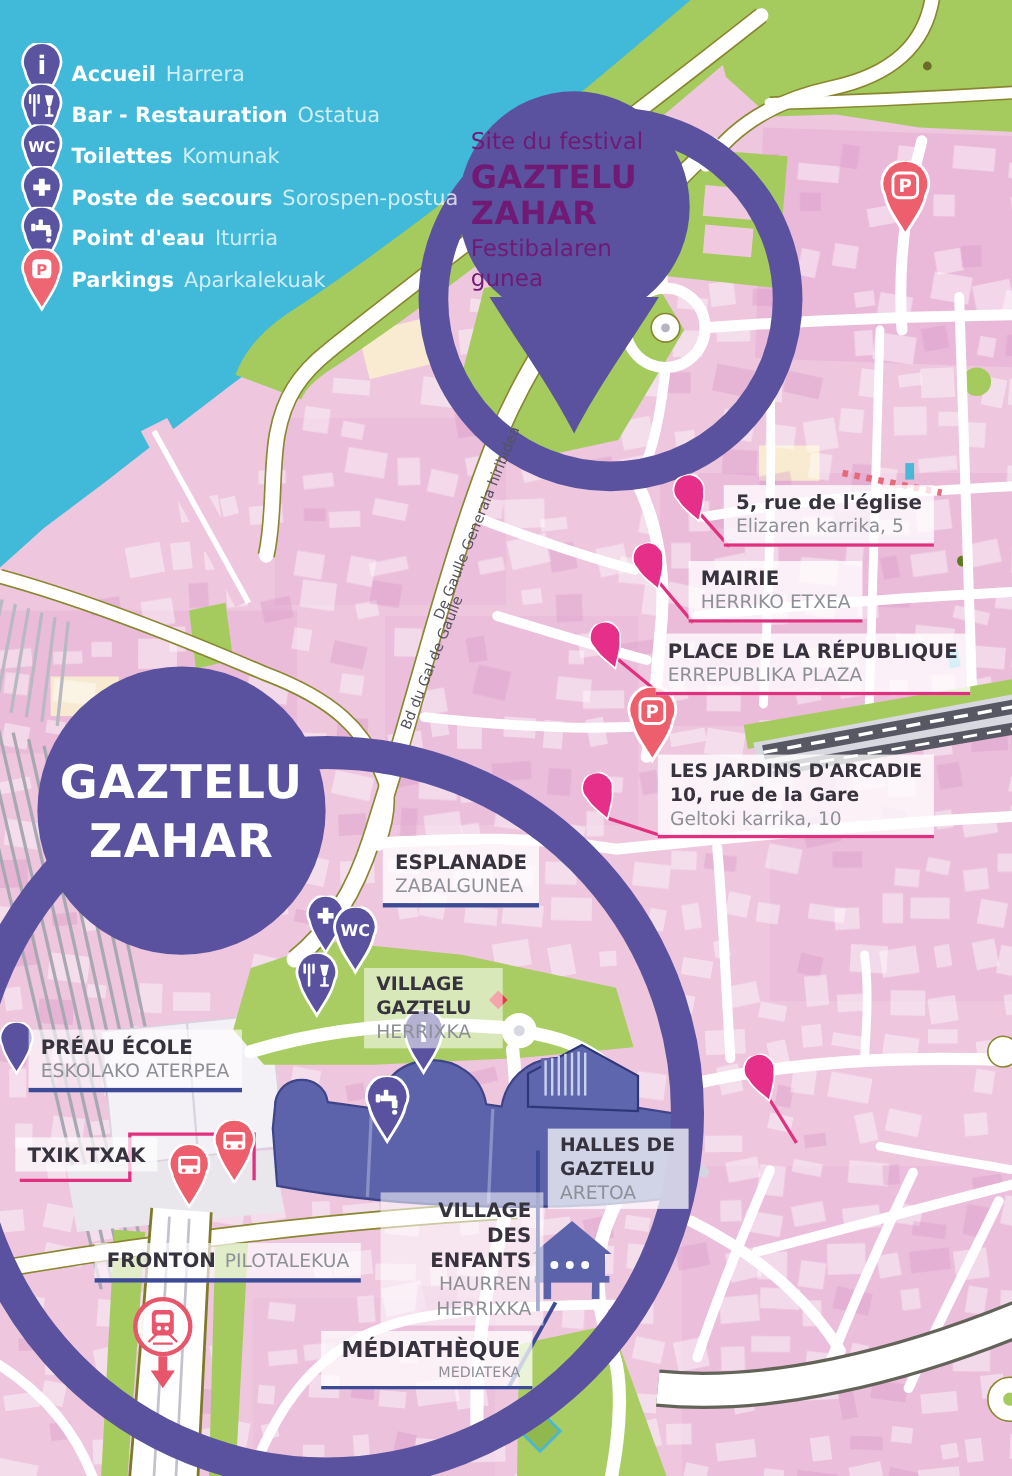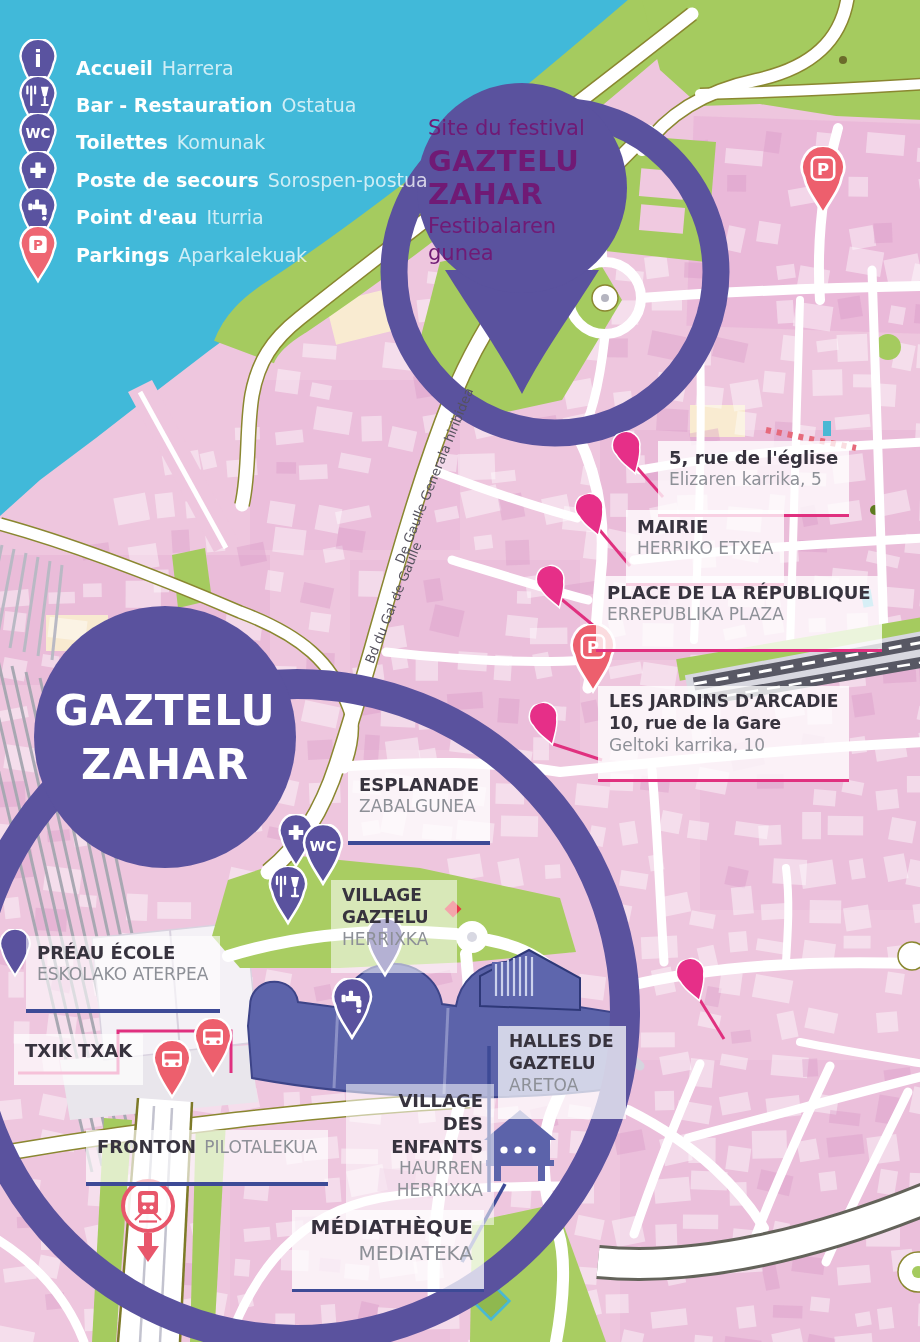--- a/index.html
+++ b/index.html
@@ -2,33 +2,33 @@
 <html><head>
 <meta charset="utf-8">
 <style>
   html,body{margin:0;padding:0;background:#fff}
   #canvas{position:relative;width:920px;height:1342px;overflow:hidden;
           font-family:"DejaVu Sans","Liberation Sans",sans-serif;background:#41b9d9}
   #canvas svg{display:block}
   .layer{position:absolute;left:0;top:0}
   .pin{position:absolute}
   
-  .map-label{position:absolute;background:rgba(255,255,255,.78);padding:5px 11px 23px;line-height:1.28}
+  .map-label{position:absolute;background:rgba(255,255,255,.78);padding:5px 11px 3px;line-height:1.28}
   .nowrap{white-space:nowrap}
   .fr{font-weight:700;color:#37333e;font-size:18px;display:block}
   .fr-sm{font-size:17px}
   .eu{font-weight:500;color:#8d9097;font-size:17px;display:block}
   .pink-edge{border-bottom:3px solid #e0307f}
   .blue-edge{border-bottom:4px solid #3d4a96}
   .tright{text-align:right}
   .bare{background:rgba(255,255,255,.55)}
   
   .lrow{position:absolute;display:flex;align-items:center;left:16px;height:44px}
   .lrow svg{flex:0 0 auto}
-  .ltext{margin-left:16px;white-space:nowrap}
+  .ltext{margin-left:5px;white-space:nowrap}
   .lfr{color:#fff;font-weight:600;font-size:19px}
   .leu{color:rgba(255,255,255,.75);font-weight:500;font-size:19px;margin-left:9px}
   
   .bigpin-text{position:absolute;left:428px;top:116px;width:188px;color:#701a75}
   .bigpin-sub{font-size:21px;font-weight:500;margin-bottom:5px}
   .bigpin-title{font-size:29px;font-weight:700;line-height:33px;letter-spacing:.5px}
   .bigpin-eu{font-size:21px;font-weight:500;line-height:27px;margin-top:2px}
   .circle-text{position:absolute;left:40px;top:684px;width:250px;text-align:center;color:#fff;
                font-size:42px;font-weight:700;line-height:54px;letter-spacing:1px}
   .street-name{position:absolute;color:#55525e;font-size:13px;font-weight:500;white-space:nowrap;
@@ -984,21 +984,21 @@
   <div class="map-label tright bare" style="left:346px;top:1084px;width:126px">
     <span class="fr">VILLAGE DES ENFANTS</span>
     <span class="eu">HAURREN HERRIXKA</span>
   </div>
   <div class="map-label nowrap blue-edge" style="left:86px;top:1130px;background:rgba(255,255,255,.66)">
     <span style="display:inline" class="fr">FRONTON</span>
     <span style="display:inline;margin-left:3px" class="eu">PILOTALEKUA</span>
   </div>
   <div class="map-label tright" style="left:292px;top:1210px;width:170px;border-bottom:3px solid #3d4a96;background:rgba(255,255,255,.75)">
     <span class="fr" style="font-size:20px">MÉDIATHÈQUE</span>
-    <span class="eu" style="font-size:20px">MEDIATEKA</span>
+    <span class="eu" style="font-size:13px">MEDIATEKA</span>
   </div>
 
   <div class="bigpin-text">
     <div class="bigpin-sub">Site du festival</div>
     <div class="bigpin-title">GAZTELU</div>
     <div class="bigpin-title">ZAHAR</div>
     <div class="bigpin-eu">
       <span>Festibalaren</span><br><span>gunea</span>
     </div>
   </div>

